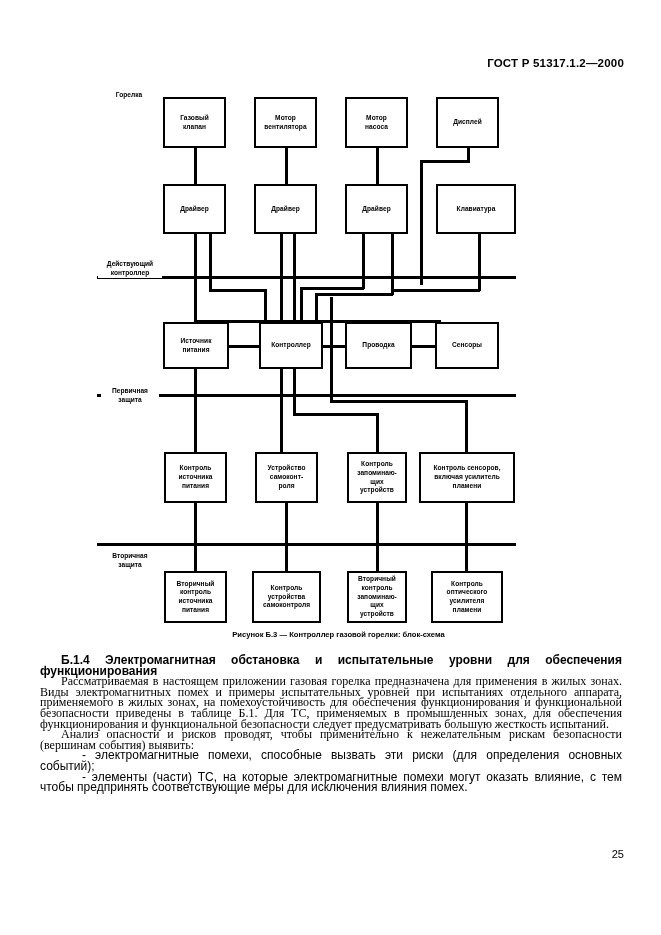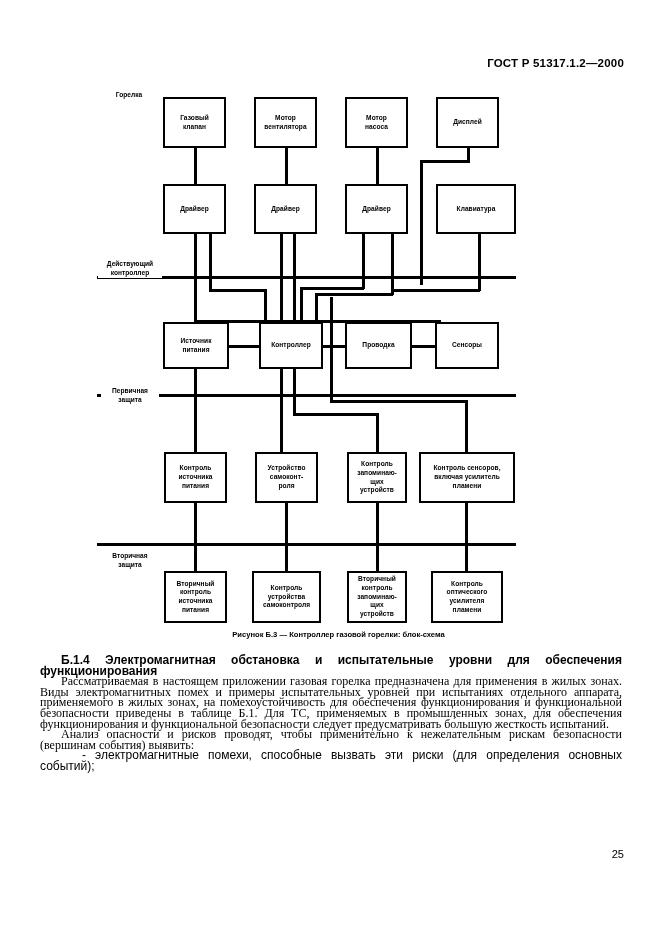--- a/index.html
+++ b/index.html
@@ -245,15 +245,16 @@
 
 </div>
 
 <div class="fig-caption">Рисунок Б.3 — Контроллер газовой горелки: блок-схема</div>
 
 <div class="body">
   <p class="h-sub">Б.1.4 Электромагнитная обстановка и испытательные уровни для обеспечения функционирования</p>
   <p class="para">Рассматриваемая в настоящем приложении газовая горелка предназначена для применения в жилых зонах. Виды электромагнитных помех и примеры испытательных уровней при испытаниях отдельного аппарата, применяемого в жилых зонах, на помехоустойчивость для обеспечения функционирования и функциональной безопасности приведены в таблице Б.1. Для ТС, применяемых в промышленных зонах, для обеспечения функционирования и функциональной безопасности следует предусматривать бо́льшую жесткость испытаний.</p>
   <p class="para">Анализ опасности и рисков проводят, чтобы применительно к нежелательным рискам безопасности (вершинам события) выявить:</p>
   <p class="bullet">- электромагнитные помехи, способные вызвать эти риски (для определения основных событий);</p>
+  <p class="bullet">- элементы (части) ТС, на которые электромагнитные помехи могут оказать влияние, с тем чтобы предпринять соответствующие меры для исключения влияния помех.</p>
 </div>
 
 <div class="page-number">25</div>
 
 </body></html>

